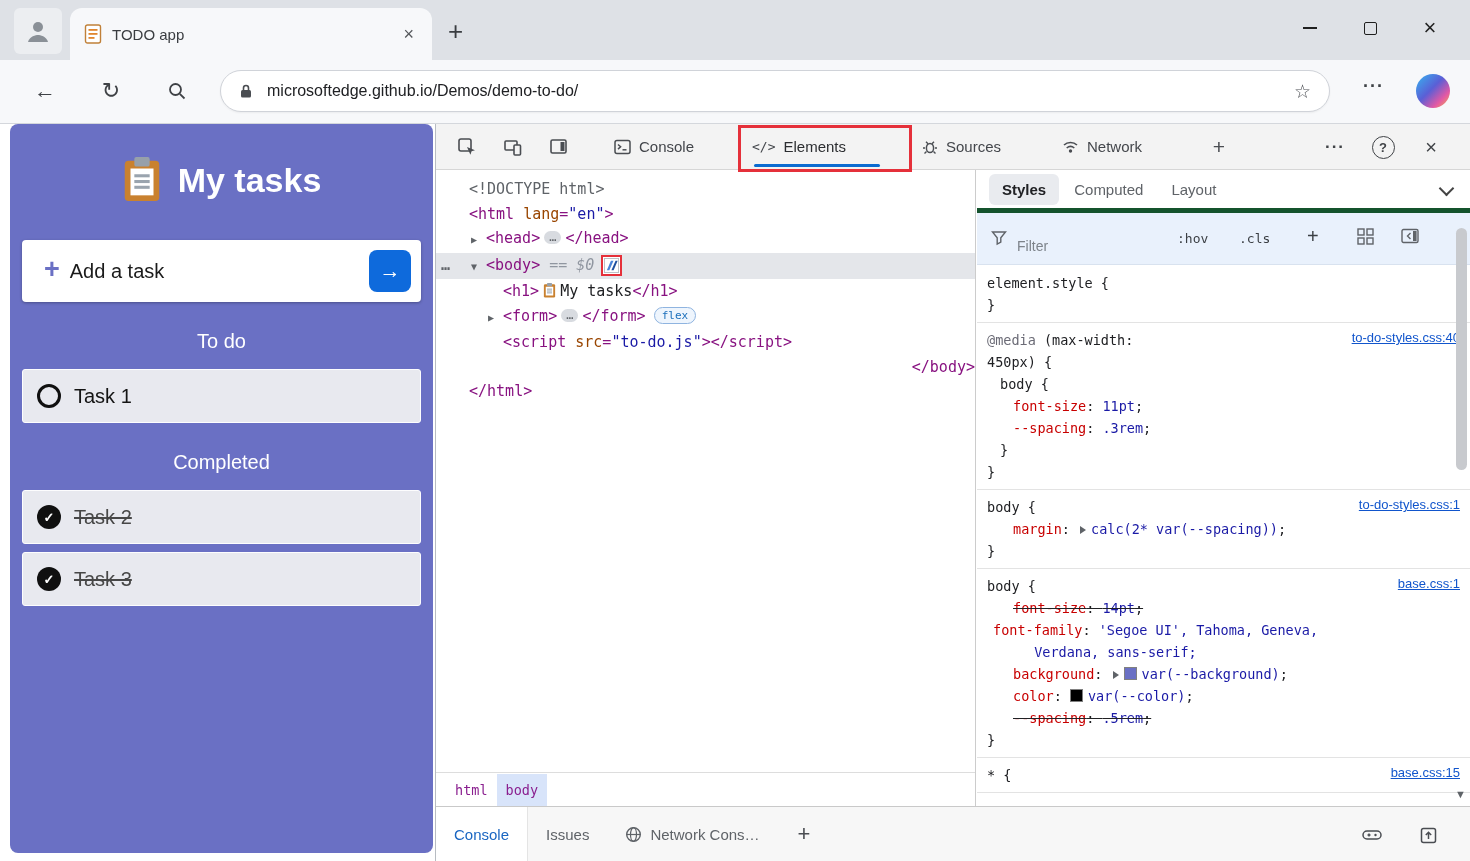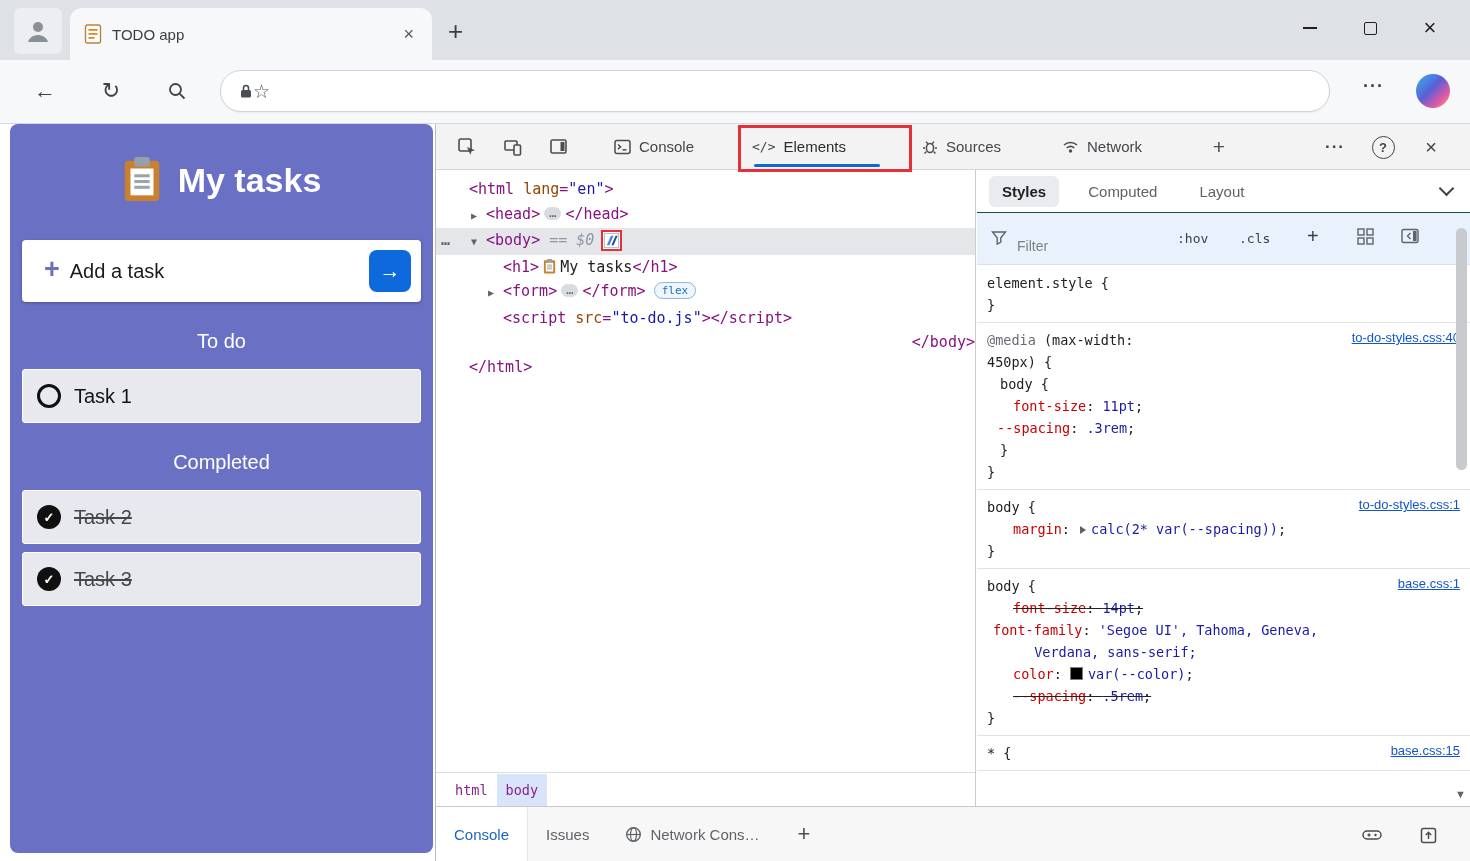--- a/index.html
+++ b/index.html
@@ -96,22 +96,22 @@
   .badge-box{display:inline-flex;border:2px solid #e5303a;padding:1px;margin-left:7px;
              vertical-align:-3px;background:#fff}
   .clip-s{display:inline-flex;margin:0 4px;vertical-align:-2px}
   .dom-breadcrumb{height:33px;border-top:1px solid #ddd;display:flex;align-items:center;
                   padding-left:10px;font-family:"DejaVu Sans Mono",monospace;font-size:13.5px}
   .crumb{padding:8px 9px;color:#8a1f8f}
   .crumb.active{background:#d8e4fa}
 
   
   .styles-pane{position:absolute;top:46px;left:541px;right:0;bottom:55px;background:#fff}
-  .styles-tabs{height:43px;border-bottom:1px solid #14532d;display:flex;align-items:center;
-               padding-left:12px;gap:16px;position:relative;box-sizing:border-box}
+  .styles-tabs{height:43px;border-bottom:5px solid #14532d;display:flex;align-items:center;
+               padding-left:12px;gap:2px;position:relative;box-sizing:border-box}
   .s-tab{font-size:15px;color:#5f6368;padding:7px 13px;border-radius:6px}
   .s-tab.active{background:#e9ebef;color:#202124;font-weight:700}
   .chev{position:absolute;right:18px;top:13px;width:9px;height:9px;border-right:2px solid #444;
         border-bottom:2px solid #444;transform:rotate(45deg)}
   .filter-row{height:52px;background:#e9f1fc;border-bottom:1px solid #d8e2ef;position:relative;box-sizing:border-box}
   .filter-label{position:absolute;left:40px;top:25px;font-size:14px;color:#7d838a}
   .funnel{position:absolute;left:14px;top:17px}
   .f-item{position:absolute;top:18px;font-family:"DejaVu Sans Mono",monospace;font-size:13px;color:#3b3f44}
   .f-plus{position:absolute;left:330px;top:12px;font-size:20px;color:#3b3f44;font-weight:400}
   .f-icon{position:absolute;top:15px}
@@ -179,20 +179,21 @@
     <svg width="20" height="20" viewBox="0 0 20 20">
       <circle cx="8.5" cy="8.5" r="5.5" fill="none" stroke="#3f4246" stroke-width="1.8"></circle>
       <line x1="12.8" y1="12.8" x2="17.5" y2="17.5" stroke="#3f4246" stroke-width="1.8"></line>
     </svg>
   </div>
   <div class="url-bar">
     <svg width="14" height="16" viewBox="0 0 14 16" style="margin-left:18px">
       <rect x="2" y="7" width="10" height="7.5" rx="1.5" fill="#4a4d52"></rect>
       <path d="M4.5 7V5a2.5 2.5 0 0 1 5 0v2" fill="none" stroke="#4a4d52" stroke-width="1.6"></path>
     </svg>
+    <span class="url-text">microsoftedge.github.io/Demos/demo-to-do/</span>
     <span class="star">☆</span>
   </div>
   <div class="more-dots">···</div>
   <div class="copilot"></div>
 </div>
 
 <div class="page">
   <div class="app">
     <div class="app-header">
       <svg width="40" height="46" viewBox="0 0 20 24">
@@ -291,20 +292,21 @@
 
     <div class="dt-right" style="right:120px;font-weight:700;letter-spacing:1px">···</div>
     <div class="dt-right" style="right:72px">
       <span class="help-circle">?</span>
     </div>
     <div class="dt-right" style="right:24px;font-size:20px">×</div>
   </div>
 
   <div class="dom-pane">
     <div class="dom-tree" id="dom-tree">
+        <div class="dom-line" style="padding-left: 18px;"><span class="arrow"></span><span class="tk-doctype">&lt;!DOCTYPE html&gt;</span></div>
         <div class="dom-line" style="padding-left: 18px;"><span class="arrow"></span><span class="tk-tag">&lt;html </span><span class="tk-attr">lang</span><span class="tk-tag">=</span><span class="tk-val">"en"</span><span class="tk-tag">&gt;</span></div>
         <div class="dom-line" style="padding-left: 35px;"><span class="arrow">▶</span><span class="tk-tag">&lt;head&gt;</span><span class="ellipsis">…</span><span class="tk-tag">&lt;/head&gt;</span></div>
         <div class="dom-line selected" style="padding-left: 35px;"><span class="gutter">…</span><span class="arrow">▼</span><span class="tk-tag">&lt;body&gt;</span><span class="tk-dim"> == $0</span><span class="badge-box"><svg width="15" height="15" viewBox="0 0 16 16">
               <rect x="0.5" y="0.5" width="15" height="15" fill="#fff" stroke="#b9bec4"></rect>
               <path d="M3 13 L7.4 3 h2.7 L5.7 13z" fill="#4a84d8"></path>
               <path d="M7.9 13 L12.3 3 h2.3 L10.2 13z" fill="#1e4f9e"></path>
             </svg></span></div>
         <div class="dom-line" style="padding-left: 52px;"><span class="arrow"></span><span class="tk-tag">&lt;h1&gt;</span><span class="clip-s"><svg width="13" height="15" viewBox="0 0 20 24">
               <rect x="1" y="2" width="18" height="21" rx="2" fill="#c9812f"></rect>
               <rect x="6" y="0" width="8" height="5" rx="1" fill="#97a0aa"></rect>
@@ -359,36 +361,37 @@
         <div class="style-section">
           <div class="css-line" style="padding-left: 10px;"><span class="tk-sel">element.style </span><span class="tk-plain">{</span></div>
           <div class="css-line" style="padding-left: 10px;"><span class="tk-plain">}</span></div>
         </div>
         <div class="style-section">
           <span class="css-link">to-do-styles.css:40</span>
           <div class="css-line" style="padding-left: 10px;"><span class="tk-media">@media</span><span class="tk-plain"> (max-width:</span></div>
           <div class="css-line" style="padding-left: 10px;"><span class="tk-plain">450px) </span><span class="tk-plain">{</span></div>
           <div class="css-line" style="padding-left: 23px;"><span class="tk-sel">body </span><span class="tk-plain">{</span></div>
           <div class="css-line" style="padding-left: 36px;"><span class="tk-prop">font-size</span><span class="tk-plain">: </span><span class="tk-cssval">11pt</span><span class="tk-plain">;</span></div>
-          <div class="css-line" style="padding-left: 20px;"><span class="tk-prop">--spacing</span><span class="tk-plain">: </span><span class="tk-cssval">.3rem</span><span class="tk-plain">;</span></div>
+          <div class="css-line" style="padding-left: 36px;"><span class="tk-prop">--spacing</span><span class="tk-plain">: </span><span class="tk-cssval">.3rem</span><span class="tk-plain">;</span></div>
           <div class="css-line" style="padding-left: 23px;"><span class="tk-plain">}</span></div>
           <div class="css-line" style="padding-left: 10px;"><span class="tk-plain">}</span></div>
         </div>
         <div class="style-section">
           <span class="css-link">to-do-styles.css:1</span>
           <div class="css-line" style="padding-left: 10px;"><span class="tk-sel">body </span><span class="tk-plain">{</span></div>
           <div class="css-line" style="padding-left: 36px;"><span class="tk-prop">margin</span><span class="tk-plain">: </span><span class="tri"></span><span class="tk-cssval">calc(2* var(--spacing))</span><span class="tk-plain">;</span></div>
           <div class="css-line" style="padding-left: 10px;"><span class="tk-plain">}</span></div>
         </div>
         <div class="style-section">
           <span class="css-link">base.css:1</span>
           <div class="css-line" style="padding-left: 10px;"><span class="tk-sel">body </span><span class="tk-plain">{</span></div>
           <div class="css-line strike" style="padding-left: 36px;"><span class="tk-prop">font-size</span><span class="tk-plain">: </span><span class="tk-cssval">14pt</span><span class="tk-plain">;</span></div>
           <div class="css-line" style="padding-left: 16px;"><span class="tk-prop">font-family</span><span class="tk-plain">: </span><span class="tk-cssval">'Segoe UI', Tahoma, Geneva,</span></div>
           <div class="css-line" style="padding-left: 49px;"><span class="tk-cssval"> Verdana, sans-serif;</span></div>
+          <div class="css-line" style="padding-left: 36px;"><span class="tk-prop">background</span><span class="tk-plain">: </span><span class="tri"></span><span class="swatch" style="background: rgb(106, 112, 196);"></span><span class="tk-cssval">var(--background)</span><span class="tk-plain">;</span></div>
           <div class="css-line" style="padding-left: 36px;"><span class="tk-prop">color</span><span class="tk-plain">: </span><span class="swatch" style="background: rgb(0, 0, 0);"></span><span class="tk-cssval">var(--color)</span><span class="tk-plain">;</span></div>
           <div class="css-line strike" style="padding-left: 36px;"><span class="tk-prop">--spacing</span><span class="tk-plain">: </span><span class="tk-cssval">.5rem</span><span class="tk-plain">;</span></div>
           <div class="css-line" style="padding-left: 10px;"><span class="tk-plain">}</span></div>
         </div>
         <div class="style-section">
           <span class="css-link">base.css:15</span>
           <div class="css-line" style="padding-left: 10px;"><span class="tk-sel">* </span><span class="tk-plain">{</span></div>
         </div>
       </div>
     <div class="sb-thumb"></div>

